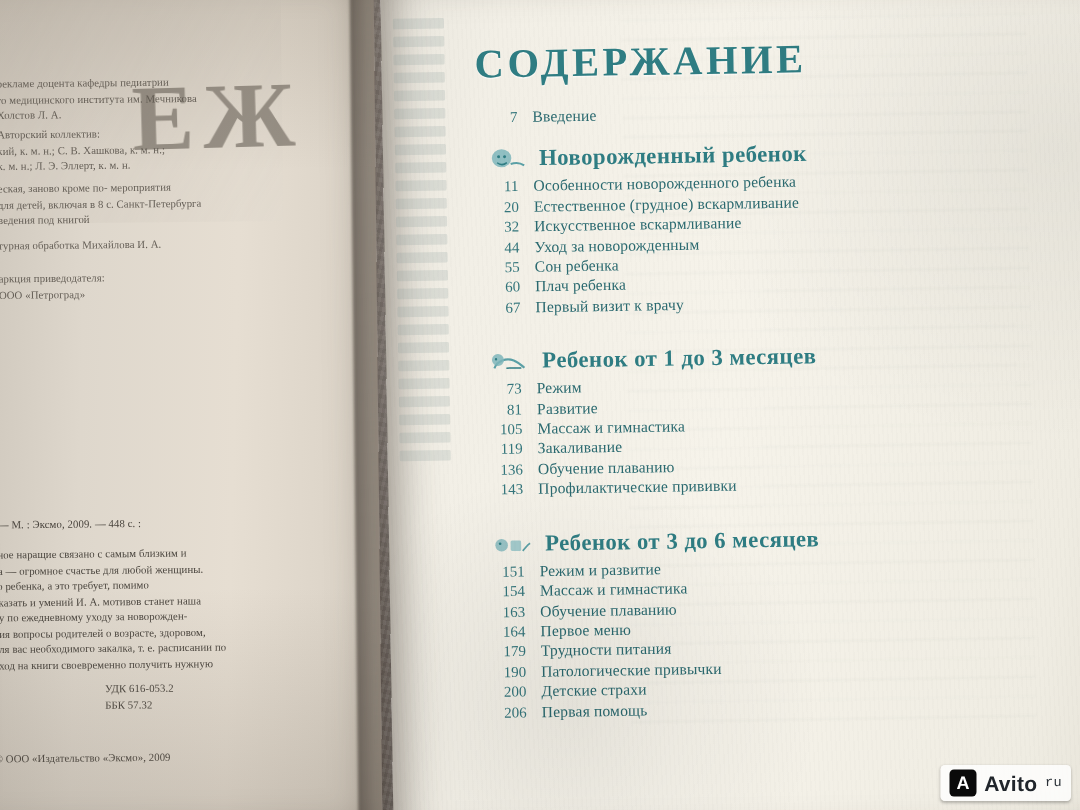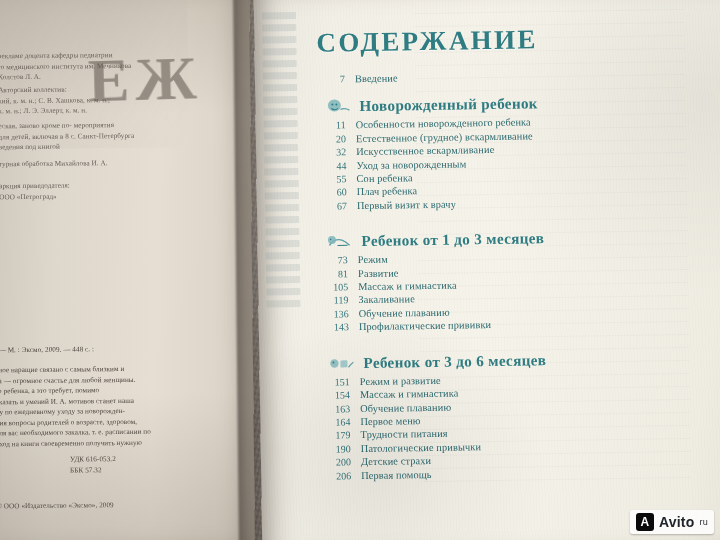--- a/index.html
+++ b/index.html
@@ -224,20 +224,21 @@
     color: #fff;
     border-radius: 3px;
     font-size: 12px;
     font-weight: bold;
   }
   .wm-sub {
     font-size: 9px;
     font-weight: normal;
     color: #2b3138;
     letter-spacing: .3px;
+    font-family: Liberation Mono, monospace;
   }
   
   svg.ico { display: block; }
 </style>
 </head>
 <body>
 
 <div class="scene">
 
   <div class="carpet"></div>

